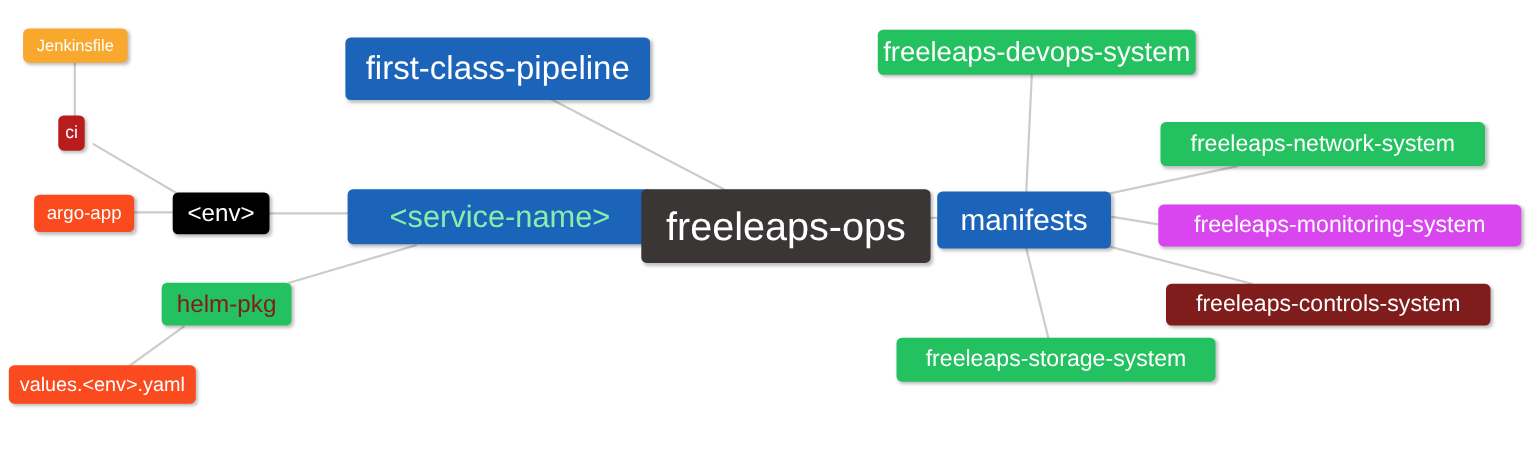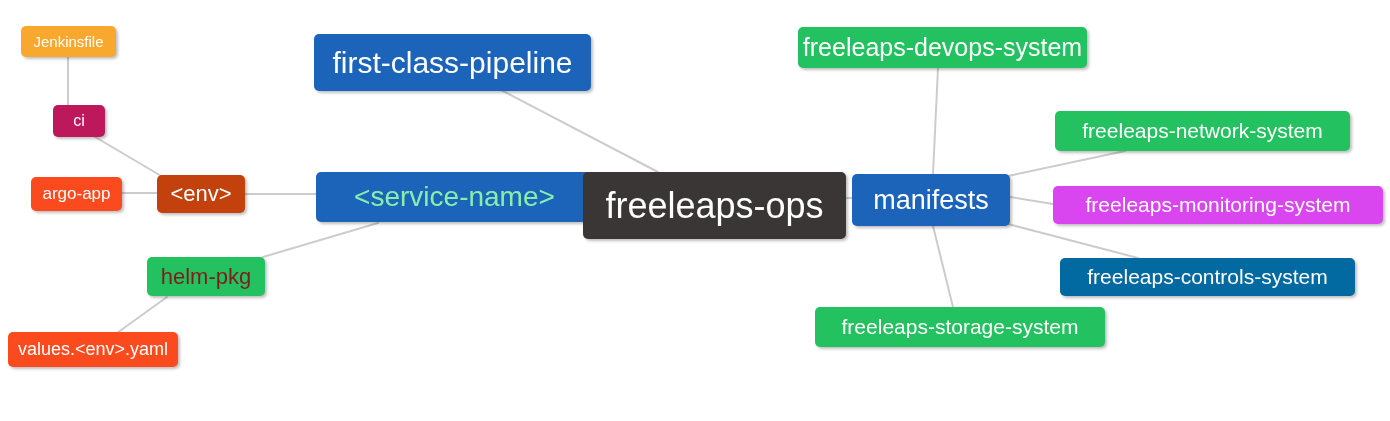--- a/index.html
+++ b/index.html
@@ -53,28 +53,28 @@
       <line x1="567" y1="197" x2="583" y2="199" stroke="#cccccc" stroke-width="2" stroke-linecap="round"></line>
       <line x1="846" y1="198" x2="852" y2="198" stroke="#cccccc" stroke-width="2" stroke-linecap="round"></line>
       <line x1="933" y1="174" x2="938" y2="68" stroke="#cccccc" stroke-width="2" stroke-linecap="round"></line>
       <line x1="1008" y1="176" x2="1125" y2="151" stroke="#cccccc" stroke-width="2" stroke-linecap="round"></line>
       <line x1="1010" y1="197" x2="1053" y2="204" stroke="#cccccc" stroke-width="2" stroke-linecap="round"></line>
       <line x1="1008" y1="224" x2="1138" y2="258" stroke="#cccccc" stroke-width="2" stroke-linecap="round"></line>
       <line x1="933" y1="226" x2="953" y2="307" stroke="#cccccc" stroke-width="2" stroke-linecap="round"></line>
     </svg>
   <div class="node-layer" id="node-layer">
       <div class="node" style="left: 21px; top: 26px; width: 95px; height: 31px; background: rgb(248, 168, 44); color: rgb(255, 255, 255); font-size: 15px;">Jenkinsfile</div>
-      <div class="node" style="left: 53px; top: 105px; width: 52px; height: 32px; background: #be185d; color: rgb(255, 255, 255); font-size: 16px;">ci</div>
+      <div class="node" style="left: 53px; top: 105px; width: 24px; height: 32px; background: #b91c1c; color: rgb(255, 255, 255); font-size: 16px;">ci</div>
       <div class="node" style="left: 31px; top: 177px; width: 91px; height: 34px; background: rgb(250, 74, 30); color: rgb(255, 255, 255); font-size: 17px;">argo-app</div>
-      <div class="node" style="left: 157px; top: 175px; width: 88px; height: 38px; background: #c2410c; color: rgb(255, 255, 255); font-size: 22px;">&lt;env&gt;</div>
+      <div class="node" style="left: 157px; top: 175px; width: 88px; height: 38px; background: #000000; color: rgb(255, 255, 255); font-size: 22px;">&lt;env&gt;</div>
       <div class="node" style="left: 147px; top: 257px; width: 118px; height: 39px; background: rgb(35, 193, 95); color: #7f1d1d; font-size: 22px;">helm-pkg</div>
       <div class="node" style="left: 8px; top: 332px; width: 170px; height: 35px; background: rgb(250, 74, 30); color: rgb(255, 255, 255); font-size: 18px;">values.&lt;env&gt;.yaml</div>
       <div class="node" style="left: 314px; top: 34px; width: 277px; height: 57px; background: rgb(28, 99, 186); color: rgb(255, 255, 255); font-size: 30px;">first-class-pipeline</div>
       <div class="node" style="left: 316px; top: 172px; width: 277px; height: 50px; background: rgb(28, 99, 186); color: #86efac; font-size: 28px;">&lt;service-name&gt;</div>
       <div class="node" style="left: 583px; top: 172px; width: 263px; height: 67px; background: rgb(59, 54, 54); color: rgb(255, 255, 255); font-size: 36px;">freeleaps-ops</div>
       <div class="node" style="left: 852px; top: 174px; width: 158px; height: 52px; background: rgb(28, 99, 186); color: rgb(255, 255, 255); font-size: 27px;">manifests</div>
       <div class="node" style="left: 798px; top: 27px; width: 289px; height: 41px; background: rgb(35, 193, 95); color: rgb(255, 255, 255); font-size: 25px;">freeleaps-devops-system</div>
       <div class="node" style="left: 1055px; top: 111px; width: 295px; height: 40px; background: rgb(35, 193, 95); color: rgb(255, 255, 255); font-size: 21px;">freeleaps-network-system</div>
       <div class="node" style="left: 1053px; top: 186px; width: 330px; height: 38px; background: #d946ef; color: rgb(255, 255, 255); font-size: 21px;">freeleaps-monitoring-system</div>
-      <div class="node" style="left: 1060px; top: 258px; width: 295px; height: 38px; background: #0369a1; color: rgb(255, 255, 255); font-size: 21px;">freeleaps-controls-system</div>
+      <div class="node" style="left: 1060px; top: 258px; width: 295px; height: 38px; background: #7f1d1d; color: rgb(255, 255, 255); font-size: 21px;">freeleaps-controls-system</div>
       <div class="node" style="left: 815px; top: 307px; width: 290px; height: 40px; background: rgb(35, 193, 95); color: rgb(255, 255, 255); font-size: 21px;">freeleaps-storage-system</div>
     </div>
 </div>
 
 </body></html>

